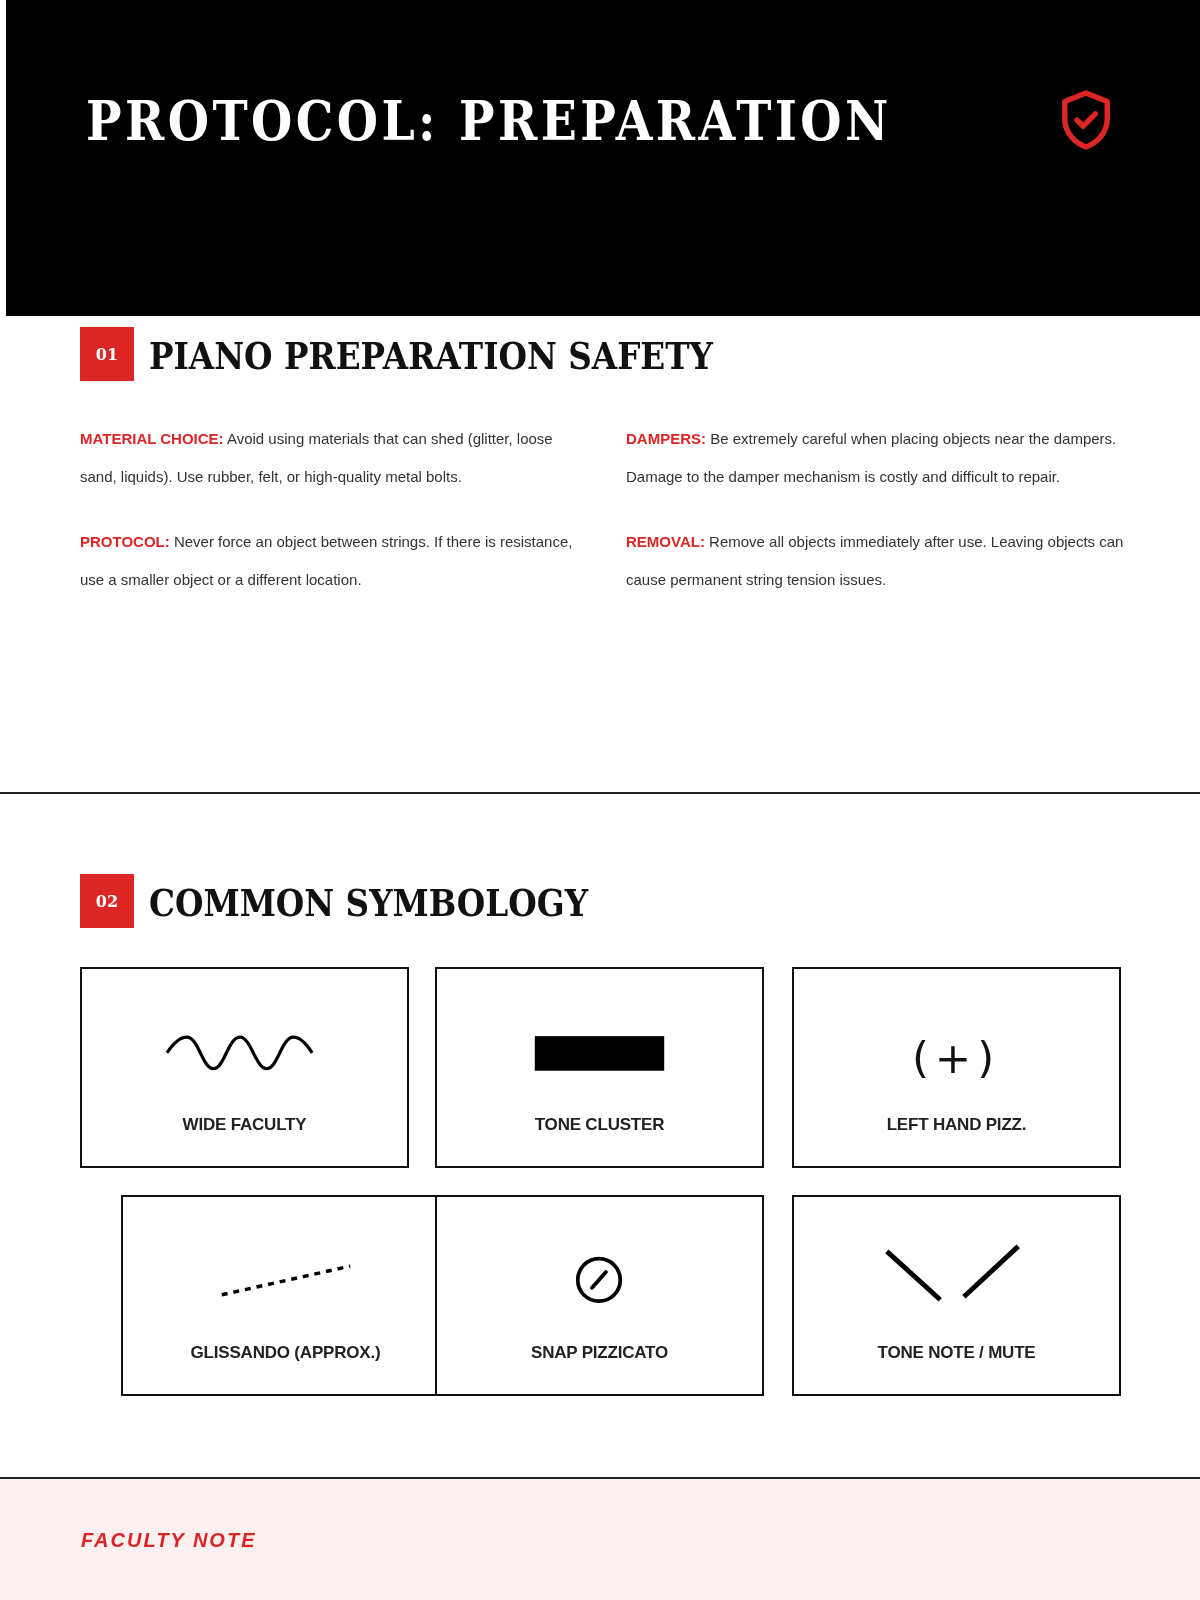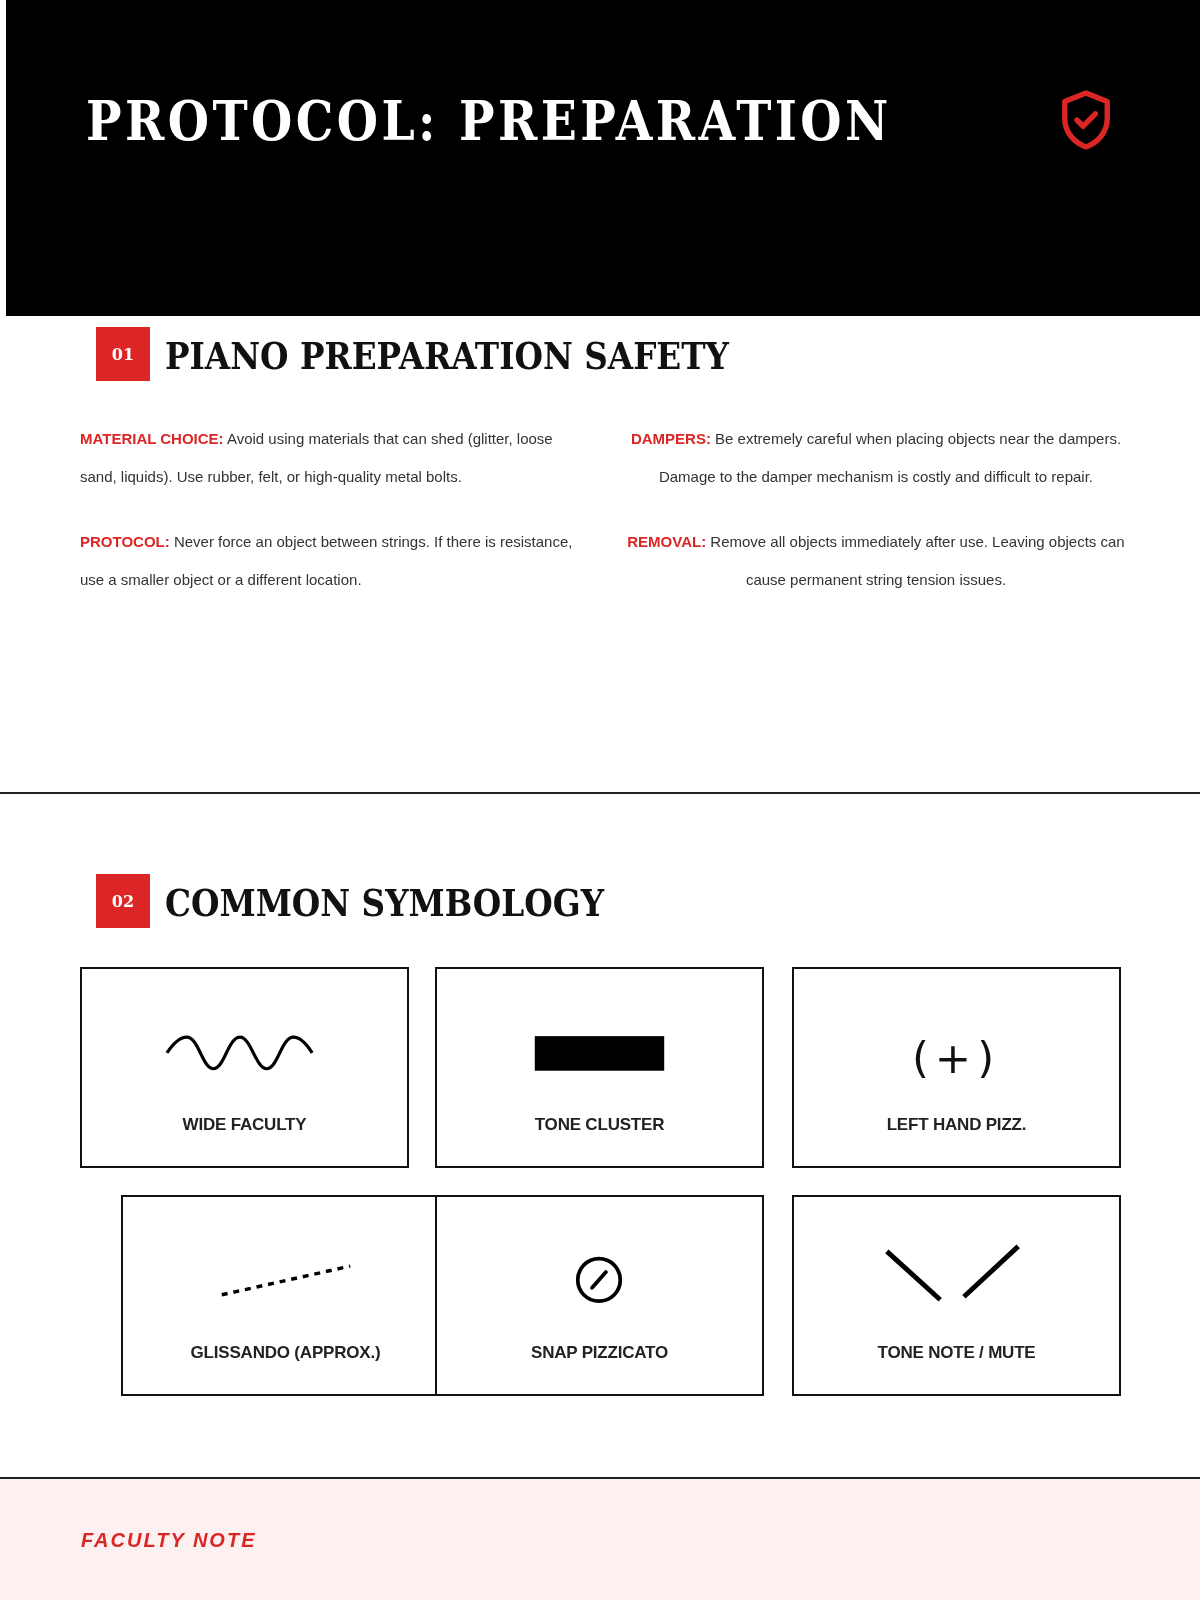--- a/index.html
+++ b/index.html
@@ -57,21 +57,20 @@
       width: 54px;
       height: 54px;
       background: #dc2626;
       color: #ffffff;
       font-family: "DejaVu Serif", serif;
       font-weight: bold;
       font-size: 16px;
       display: flex;
       align-items: center;
       justify-content: center;
-      margin-left: 16px;
     }
     .section-title {
       margin-left: 15px;
       font-family: "DejaVu Serif", serif;
       font-weight: bold;
       font-size: 38px;
       color: #111111;
       white-space: nowrap;
       transform: scaleX(0.86);
       transform-origin: left center;
@@ -79,21 +78,21 @@
       margin-top: 4px;
     }
 
     
     .safety-col {
       position: absolute;
       top: 420px;
       width: 500px;
     }
     .safety-col.left { left: 80px; }
-    .safety-col.right { left: 626px; text-align: center; }
+    .safety-col.right { left: 626px; }
     .para {
       font-family: "Liberation Sans", sans-serif;
       font-size: 15px;
       line-height: 38.3px;
       color: #333333;
       margin-bottom: 26px;
     }
     .para .label {
       color: #dc2626;
       font-weight: bold;

